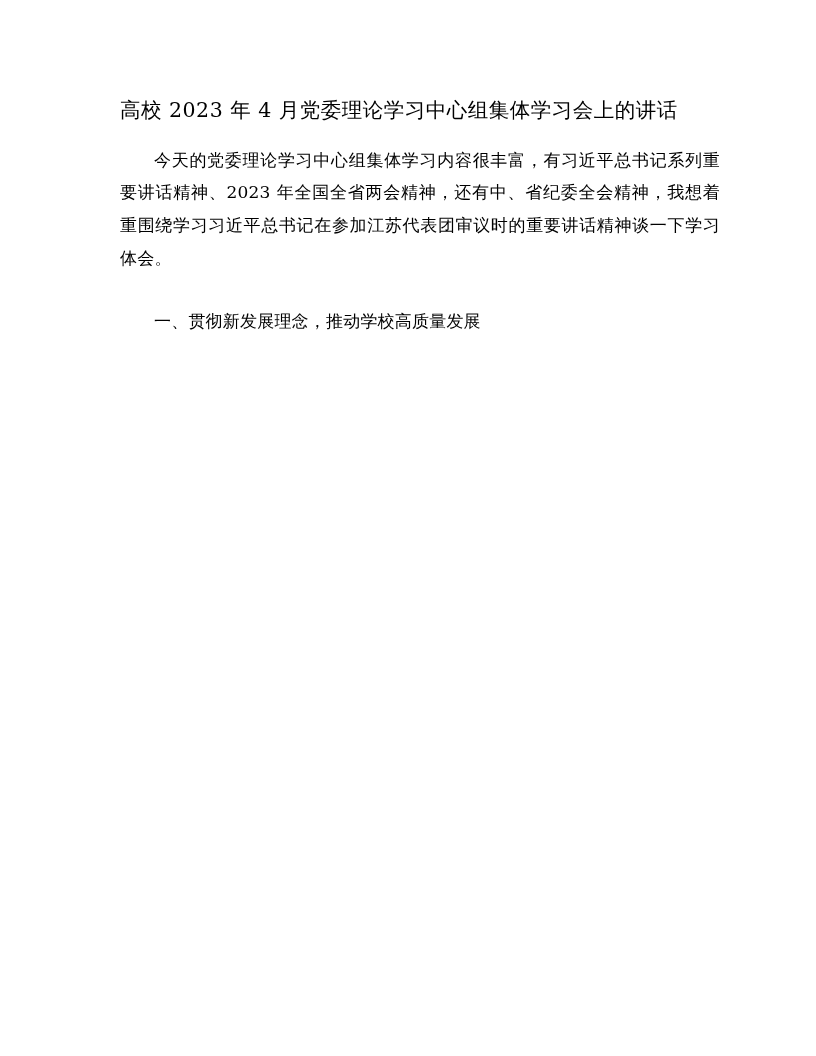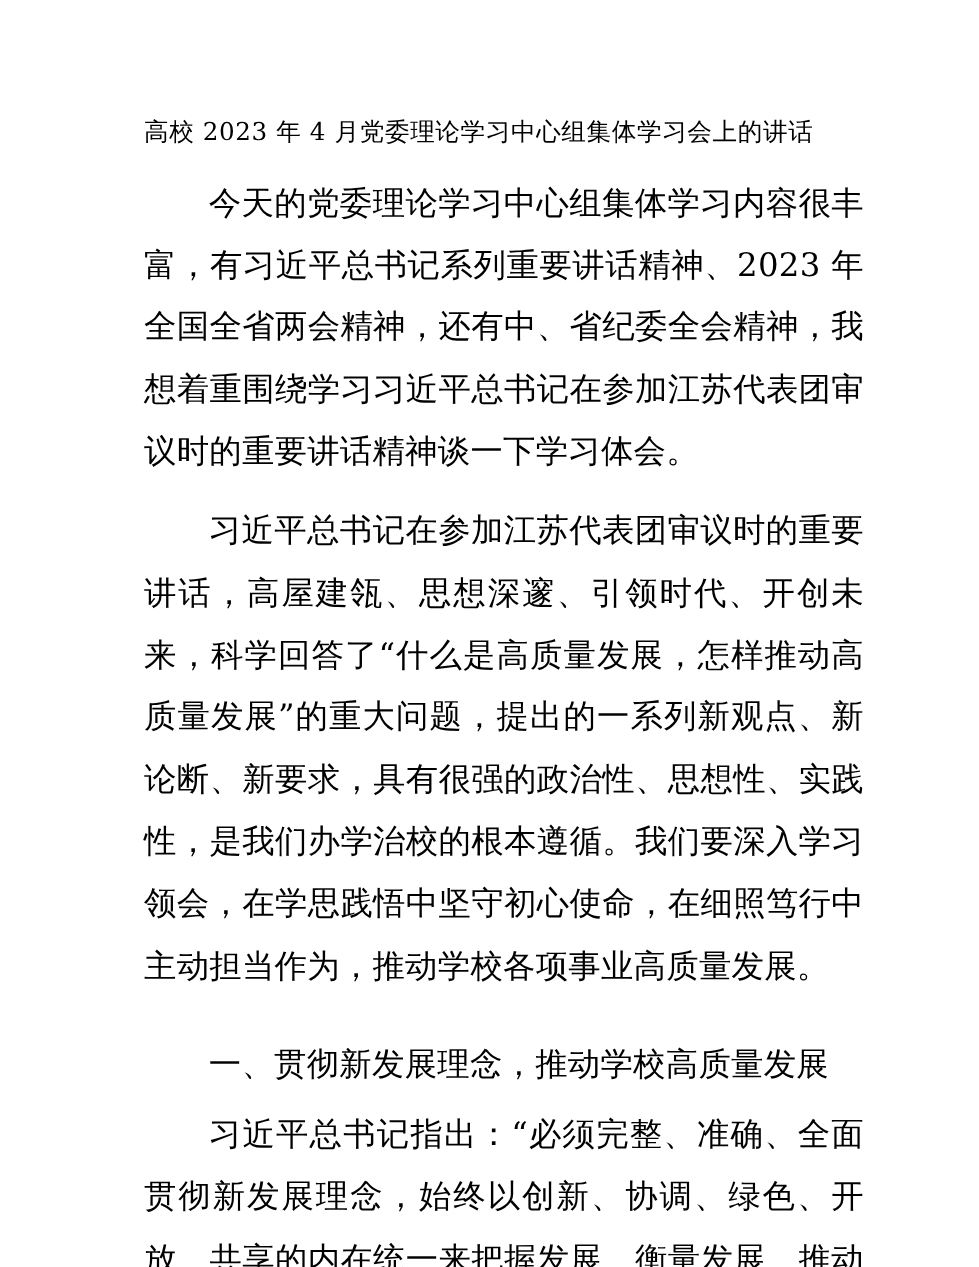--- a/index.html
+++ b/index.html
@@ -25,21 +25,21 @@
     font-size: 20.5px;
     line-height: 1.45;
     letter-spacing: 0.5px;
     margin: 0 0 18px 0;
     text-align: justify;
     text-justify: inter-ideograph;
     font-weight: 400;
     white-space: nowrap;
   }
   .para {
-    font-size: 27px;
+    font-size: 17px;
     line-height: 1.92;
     letter-spacing: 0.2px;
     margin: 0 0 4px 0;
     text-align: justify;
     text-justify: inter-ideograph;
     text-indent: 2em;
   }
   .para.heading {
     text-indent: 2em;
     margin-top: 31px;
@@ -48,16 +48,14 @@
   .para.spaced {
     margin-top: 14px;
   }
 </style>
 </head>
 <body>
 
 <div class="page">
   <h1 class="doc-title">高校 2023 年 4 月党委理论学习中心组集体学习会上的讲话</h1>
   <p class="para">今天的党委理论学习中心组集体学习内容很丰富，有习近平总书记系列重要讲话精神、2023 年全国全省两会精神，还有中、省纪委全会精神，我想着重围绕学习习近平总书记在参加江苏代表团审议时的重要讲话精神谈一下学习体会。</p>
-  <p class="para spaced">习近平总书记在参加江苏代表团审议时的重要讲话，高屋建瓴、思想深邃、引领时代、开创未来，科学回答了“什么是高质量发展，怎样推动高质量发展”的重大问题，提出的一系列新观点、新论断、新要求，具有很强的政治性、思想性、实践性，是我们办学治校的根本遵循。我们要深入学习领会，在学思践悟中坚守初心使命，在细照笃行中主动担当作为，推动学校各项事业高质量发展。</p>
   <p class="para heading">一、贯彻新发展理念，推动学校高质量发展</p>
-  <p class="para">习近平总书记指出：“必须完整、准确、全面贯彻新发展理念，始终以创新、协调、绿色、开放、共享的内在统一来把握发展、衡量发展、推动发展。”新发展理念是新时代高等教育体系建设必须遵循的原则，XX 高校作为地方应用型高校，要准确把握新发展阶段的历史方位，按照办学定位，进一步明确完善学校禀赋，将新发展理念贯穿学校办学治校全过程，以创新发展增强后劲动力，以协调发展优化办学结构，以绿色发</p>
 </div>
 
 </body></html>

